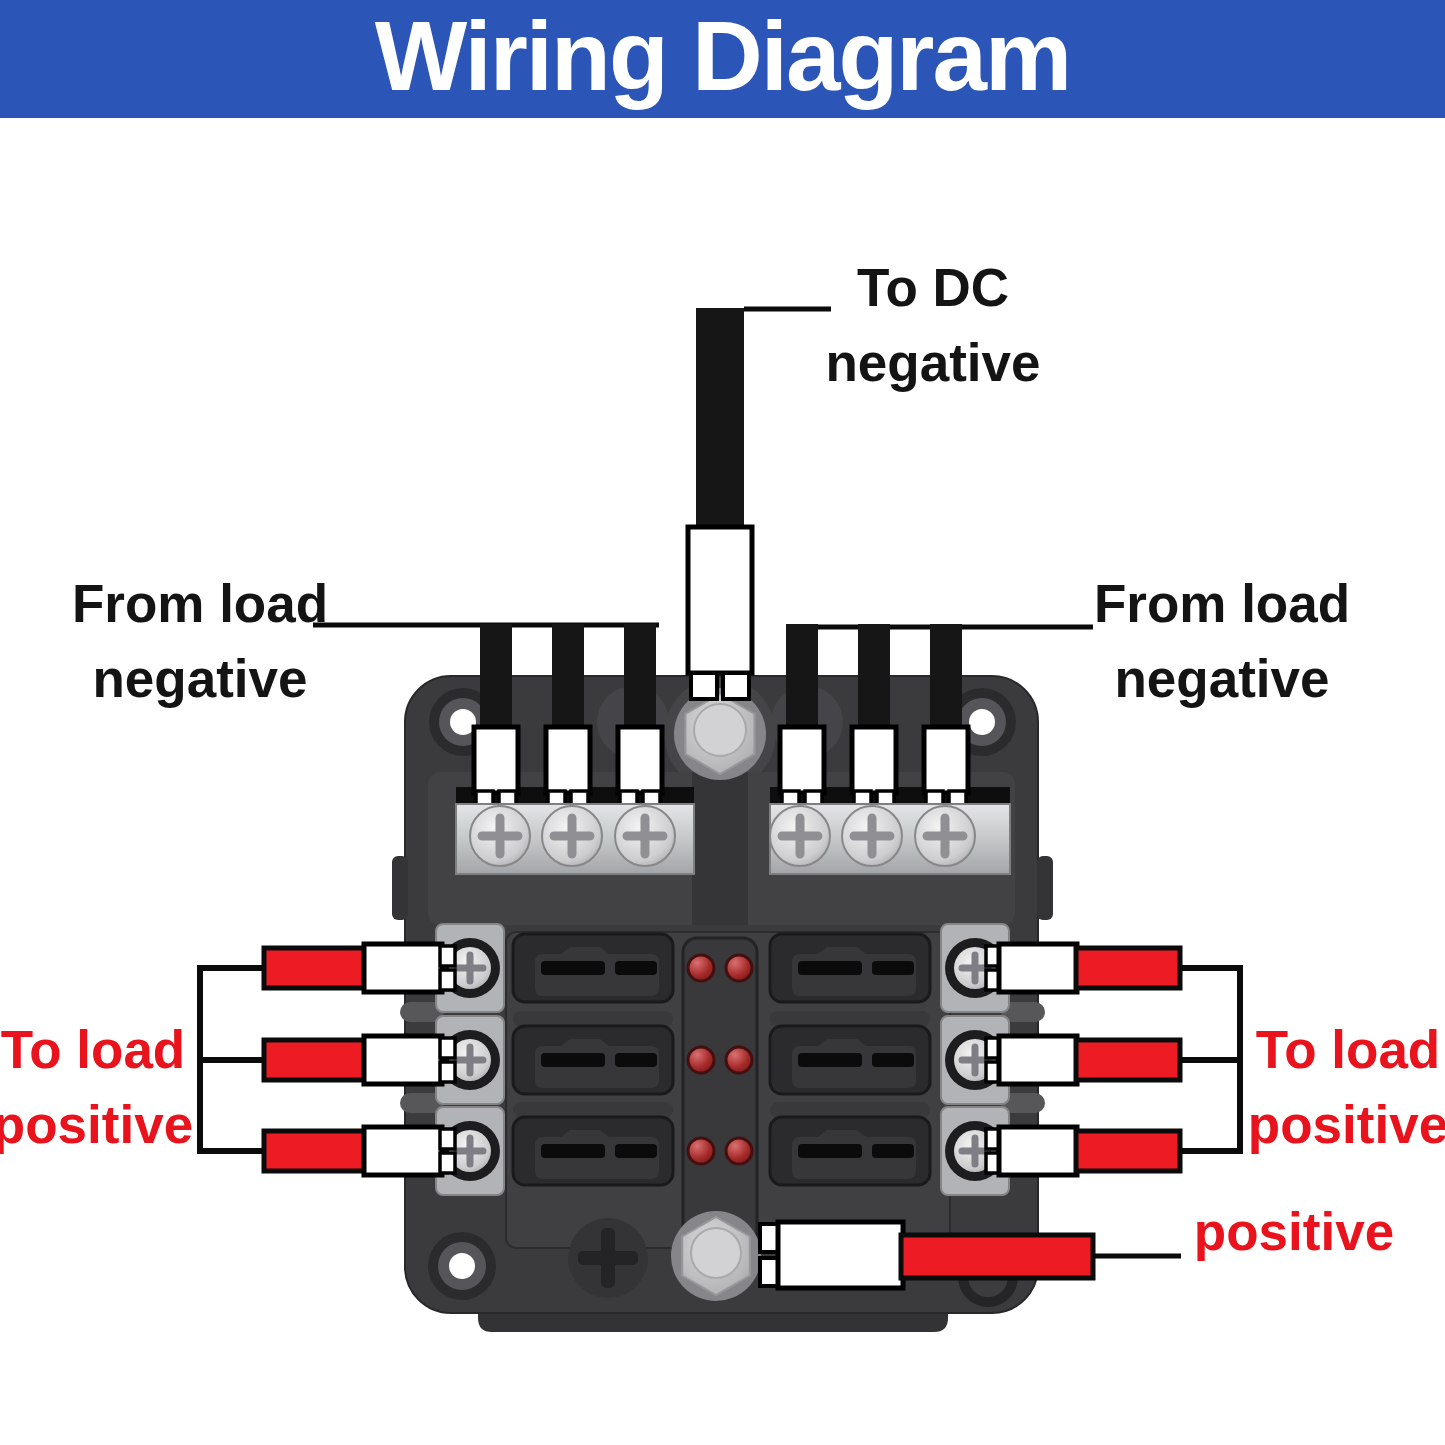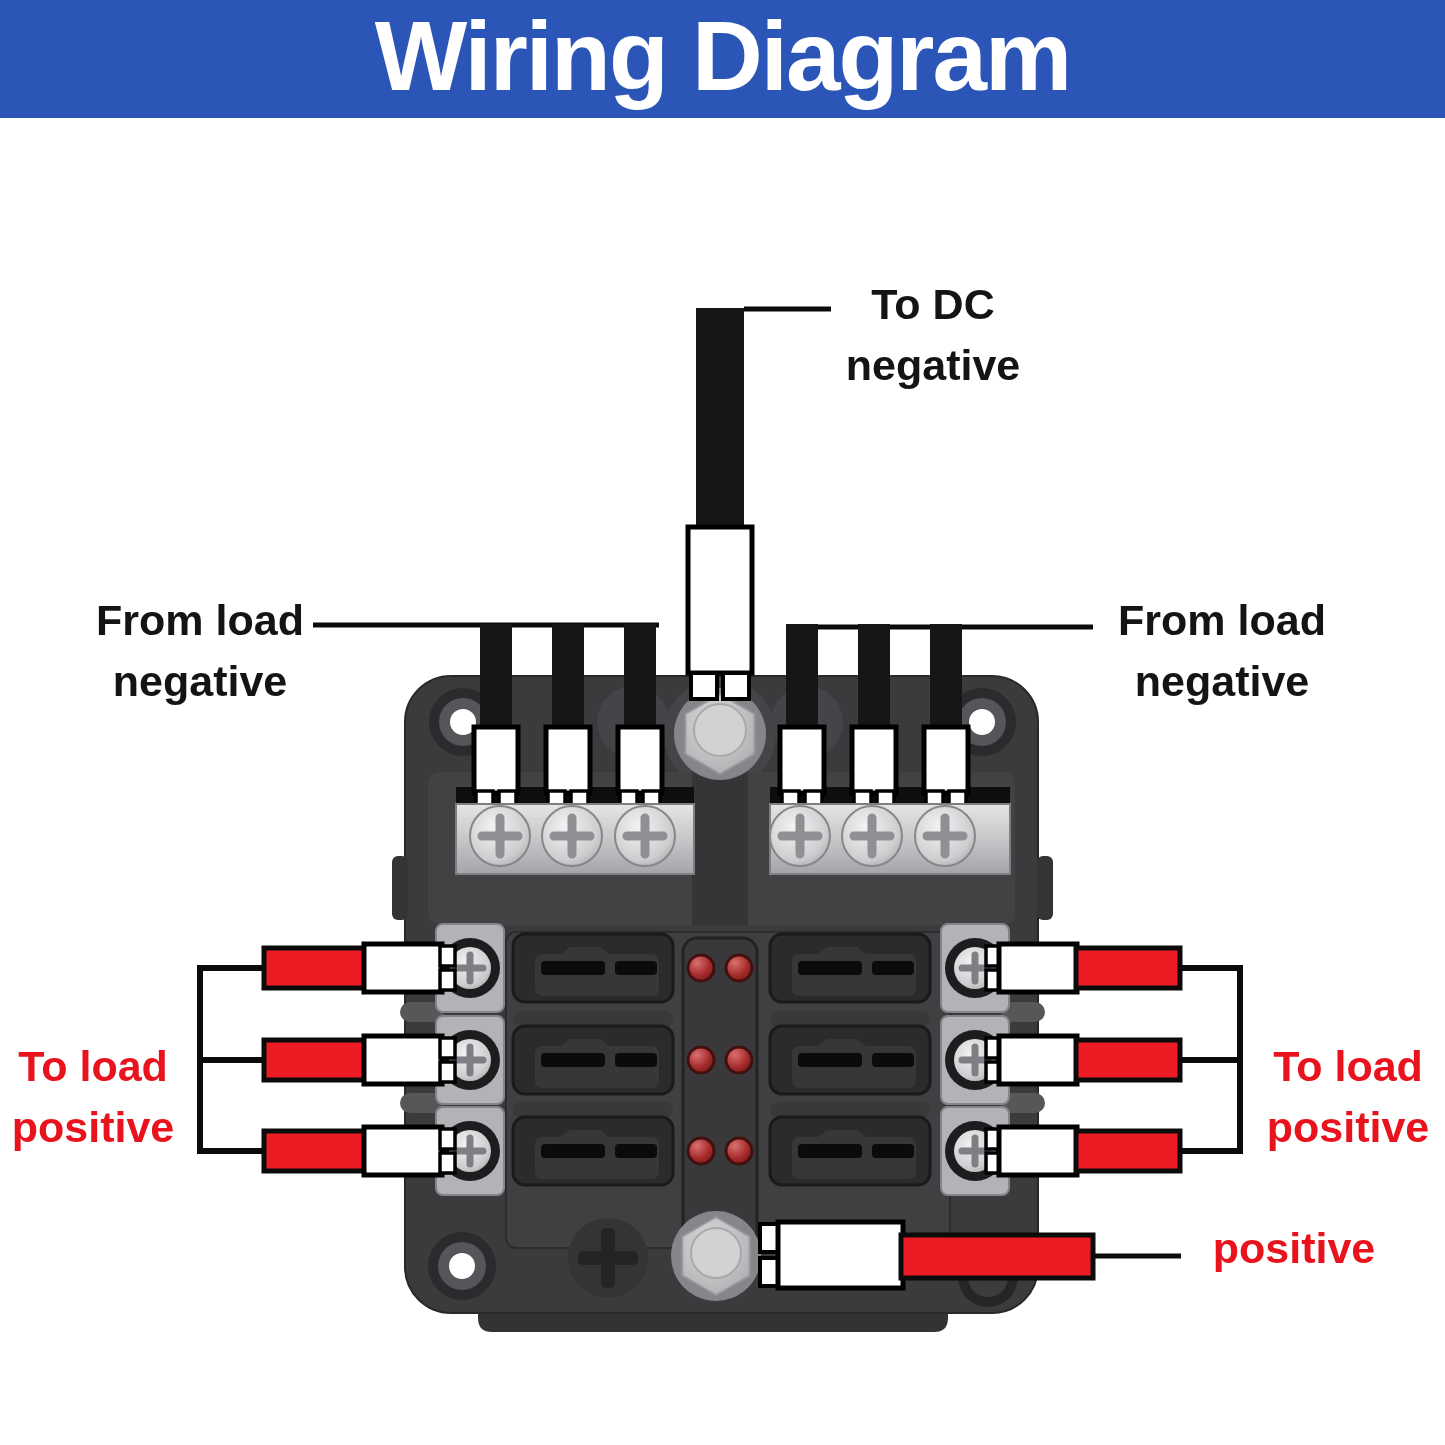--- a/index.html
+++ b/index.html
@@ -9,21 +9,21 @@
   *{margin:0;padding:0;box-sizing:border-box}
   html,body{background:#ffffff}
   .stage{position:relative;width:1445px;height:1445px;background:#ffffff;overflow:hidden;
          font-family:"Liberation Sans",sans-serif;}
   .banner{position:absolute;left:0;top:0;width:1445px;height:118px;background:var(--banner);
           display:flex;align-items:flex-start;justify-content:center;}
   .banner h1{color:var(--title);font-size:98px;font-weight:bold;letter-spacing:-2px;white-space:nowrap;
              font-family:"Liberation Sans",sans-serif;}
   .art{position:absolute;left:0;top:0;}
   .label{position:absolute;transform:translateX(-50%);text-align:center;font-weight:bold;
-         font-size:43px;line-height:1.42;white-space:nowrap;margin-top:24px;}
+         font-size:53px;line-height:1.42;white-space:nowrap;}
   .label.neg{color:var(--label_black);}
   .label.pos{color:var(--label_red);}
 </style>
 </head>
 <body>
 
 <div class="stage">
 
   <div class="banner">
     <h1>Wiring Diagram</h1>

